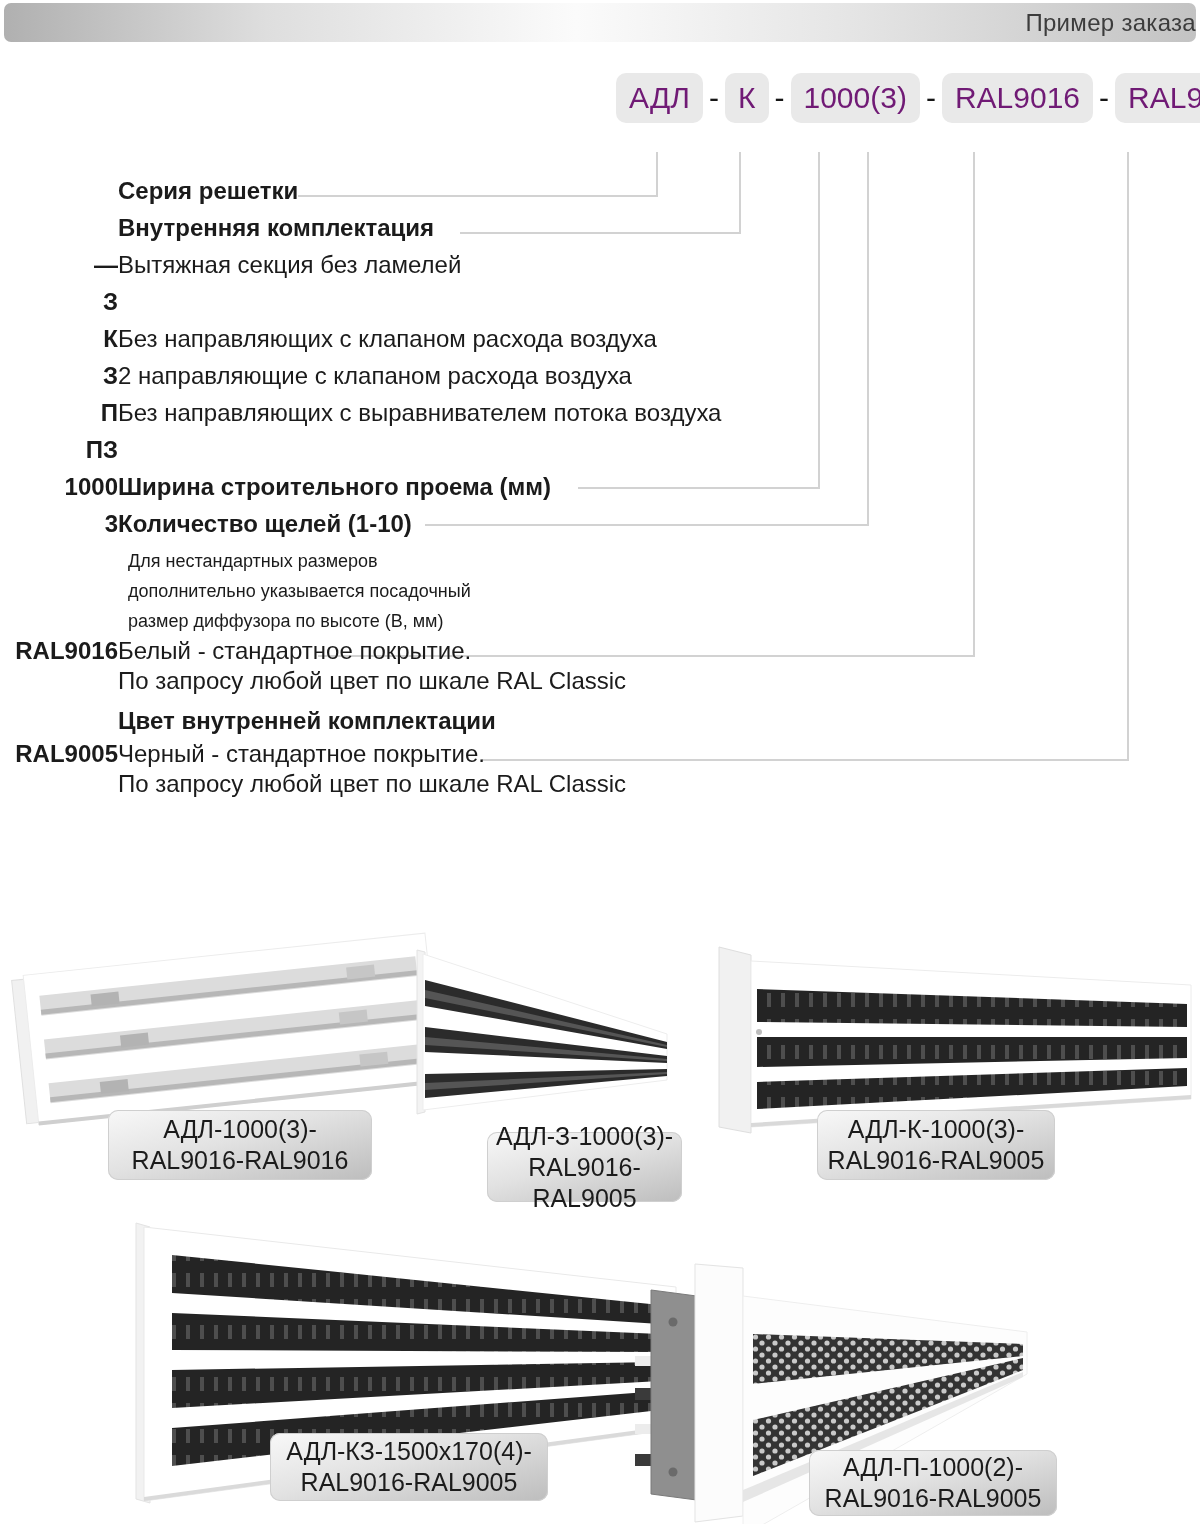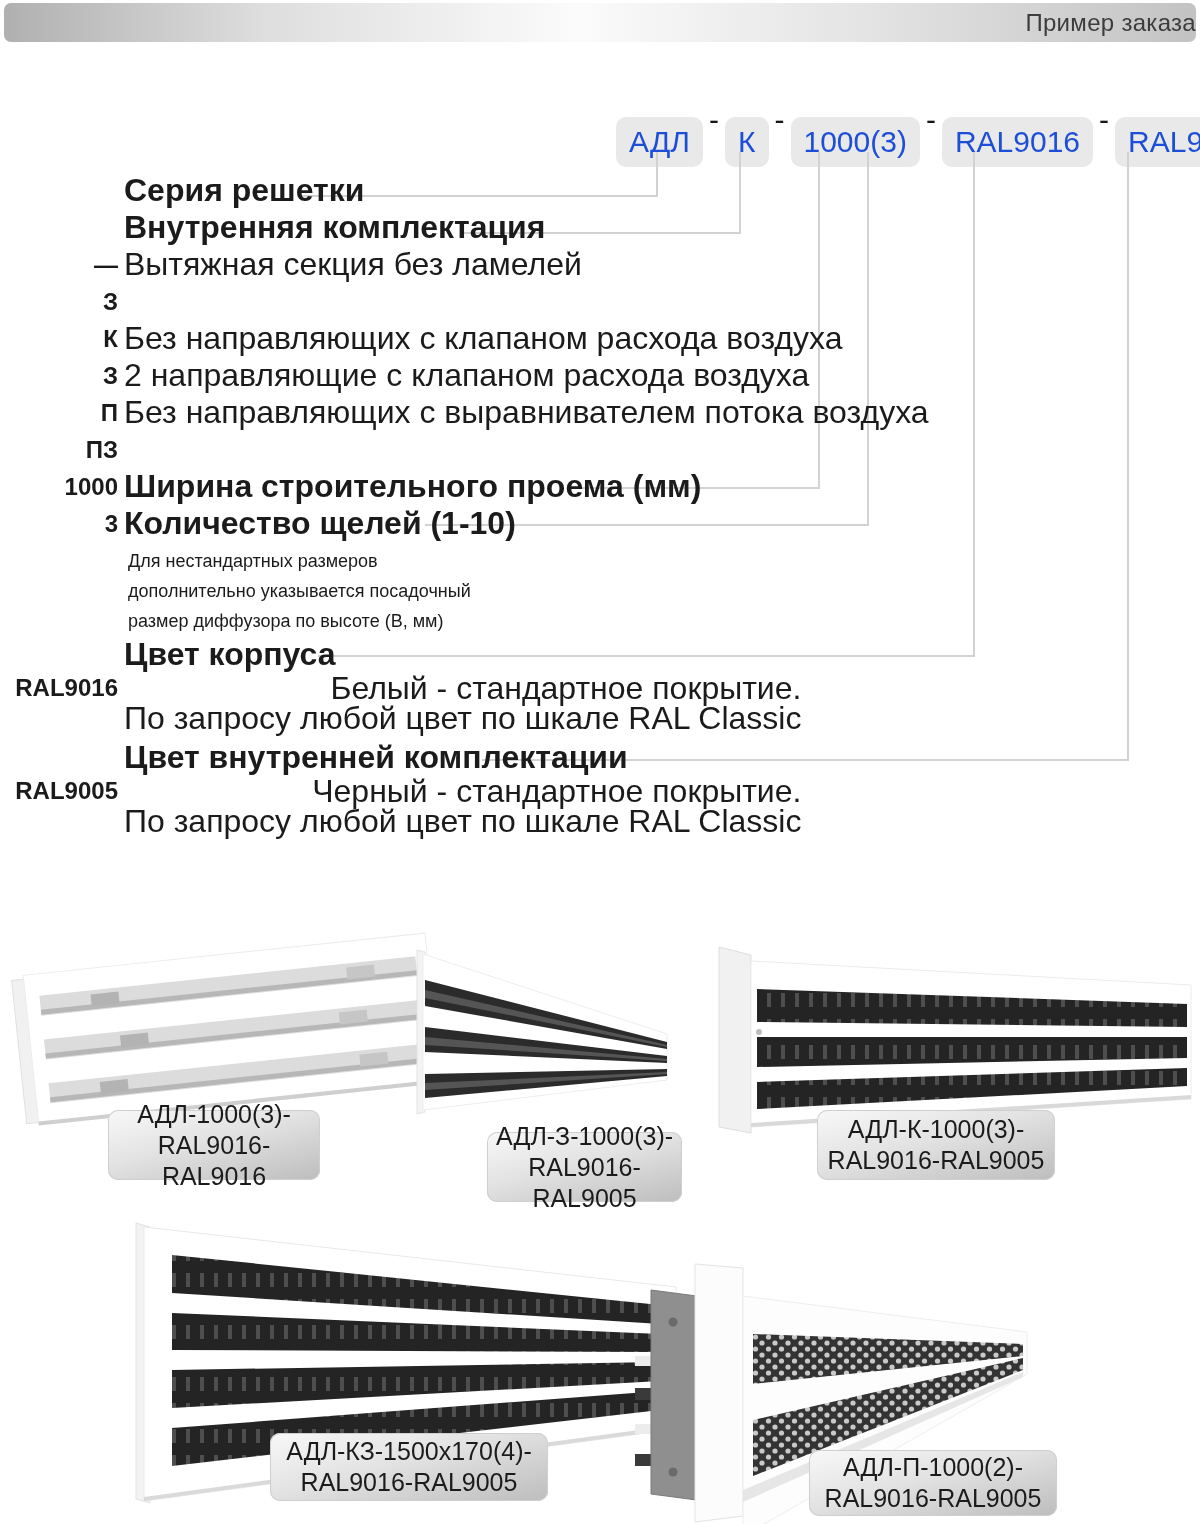--- a/index.html
+++ b/index.html
@@ -11,30 +11,30 @@
   .header-bar{
     position:absolute;left:4px;top:3px;width:1192px;height:39px;border-radius:7px;
     background:linear-gradient(90deg,#b0b0b0 0%,#dedede 22%,#fbfbfb 48%,#e4e4e4 72%,#c3c3c3 100%);
     display:flex;align-items:center;justify-content:flex-end;
   }
   .header-bar span{font-size:24px;color:#3c3c3c;letter-spacing:.3px;}
   
   .code-row{position:absolute;left:616px;top:73px;display:flex;align-items:center;gap:5px;}
   .code-box{
     display:flex;align-items:center;justify-content:center;height:50px;
-    background:#e9e9e9;border-radius:10px;font-size:30px;color:#1d4ed8;padding:0 13px;margin-top:44px;
+    background:#e9e9e9;border-radius:10px;font-size:30px;color:#701a75;padding:0 13px;
   }
   .code-dash{font-size:30px;color:#161616;margin:0 1px;}
   
   .conn{position:absolute;border-right:2px solid #d2d2d2;border-bottom:2px solid #d2d2d2;}
   
   .legend{position:absolute;left:0;top:172px;width:780px;}
   .lrow{display:flex;align-items:center;height:37px;}
   .key{width:118px;text-align:right;font-weight:700;font-size:24px;flex:none;}
-  .desc{margin-left:6px;font-size:32px;white-space:nowrap;text-align:right;}
+  .desc{margin-left:0;font-size:24px;white-space:nowrap;}
   .bold{font-weight:700;}
   .note{margin:4px 0 0 128px;font-size:18px;line-height:30px;}
   .lrow.multi{height:auto;align-items:flex-start;}
   .lrow.multi .key{line-height:30px;}
   .desc.multi-lines{display:block;line-height:30px;}
   .desc.multi-lines span{display:block;}
   .mt6{margin-top:6px;}
   
   .plate{
     position:absolute;border-radius:10px;
@@ -109,24 +109,20 @@
       <span class="desc bold">Ширина строительного проема (мм)</span>
     </div>
     <div class="lrow">
       <span class="key">3</span>
       <span class="desc bold">Количество щелей (1-10)</span>
     </div>
     <div class="note">
       <div>Для нестандартных размеров</div>
       <div>дополнительно указывается посадочный</div>
       <div>размер диффузора по высоте (В, мм)</div>
-    </div>
-    <div class="lrow">
-      <span class="key"></span>
-      <span class="desc bold">Цвет корпуса</span>
     </div>
     <div class="lrow multi">
       <span class="key">RAL9016</span>
       <span class="desc multi-lines">
         <span>Белый - стандартное покрытие.</span>
         <span>По запросу любой цвет по шкале RAL Classic</span>
       </span>
     </div>
     <div class="lrow mt6">
       <span class="key"></span>
@@ -216,21 +212,21 @@
     <circle cx="76" cy="94" r="4.5" fill="#6a6a6a"></circle>
     <circle cx="38" cy="234" r="4.5" fill="#6a6a6a"></circle>
     <circle cx="76" cy="244" r="4.5" fill="#6a6a6a"></circle>
     <polygon points="60,26 108,30 108,278 60,284" fill="#fcfcfc" stroke="#e3e3e3"></polygon>
     <polygon points="108,58 392,94 392,136 108,298" fill="#fdfdfd" stroke="#eeeeee"></polygon>
     <polygon points="118,96 388,106 388,118 118,146" fill="url(#perf)"></polygon>
     <polygon points="118,182 388,120 388,132 118,238" fill="url(#perf)"></polygon>
     <polygon points="108,252 388,134 388,139 108,264" fill="#e6e6e6"></polygon>
   </svg>
 
-  <div class="plate" style="left:108px;top:1110px;width:212px;height:70px;">
+  <div class="plate" style="left:108px;top:1110px;width:264px;height:70px;">
     <span>АДЛ-1000(3)-</span>
     <span>RAL9016-RAL9016</span>
   </div>
   <div class="plate" style="left:487px;top:1110px;width:195px;height:70px;margin-top:22px;">
     <span>АДЛ-З-1000(3)-</span>
     <span>RAL9016-RAL9005</span>
   </div>
   <div class="plate" style="left:817px;top:1110px;width:238px;height:70px;">
     <span>АДЛ-К-1000(3)-</span>
     <span>RAL9016-RAL9005</span>

